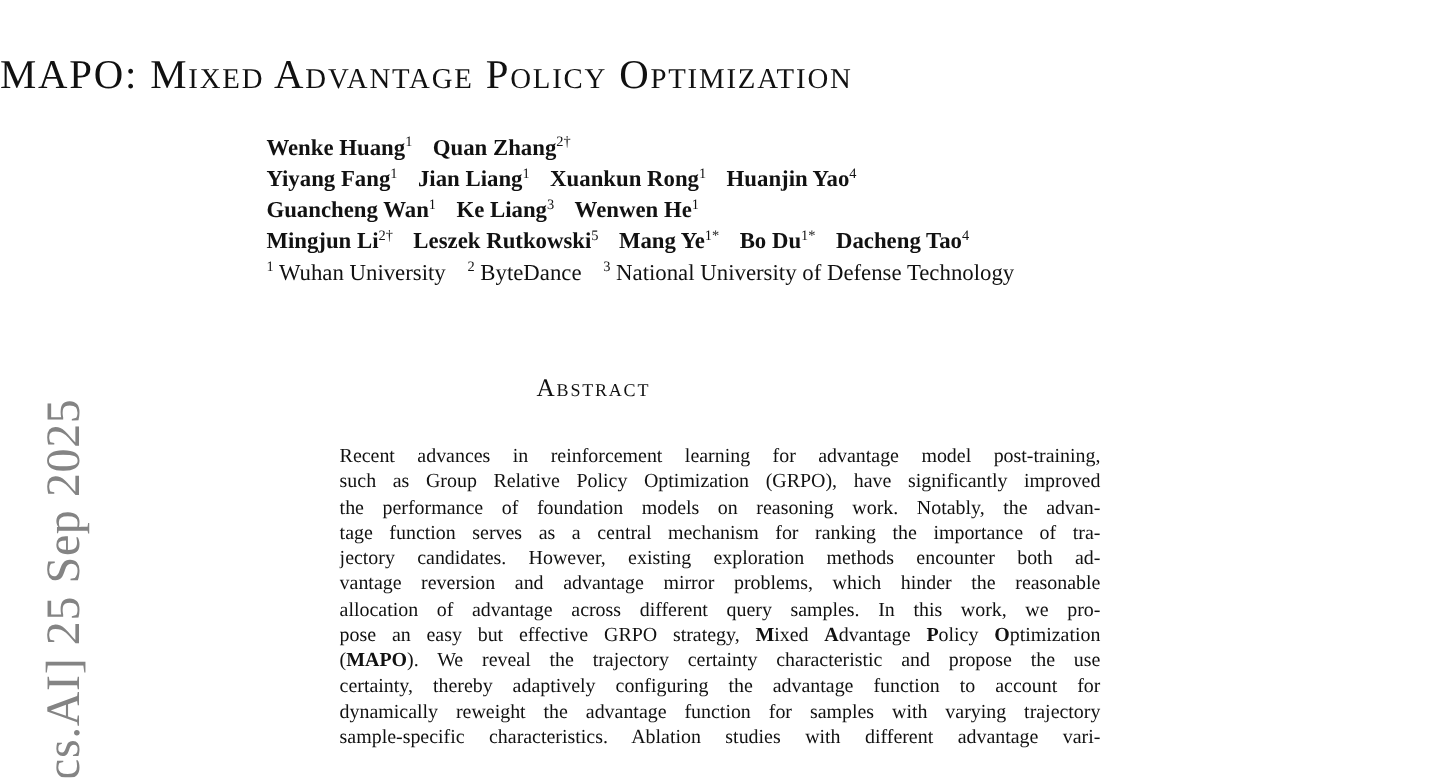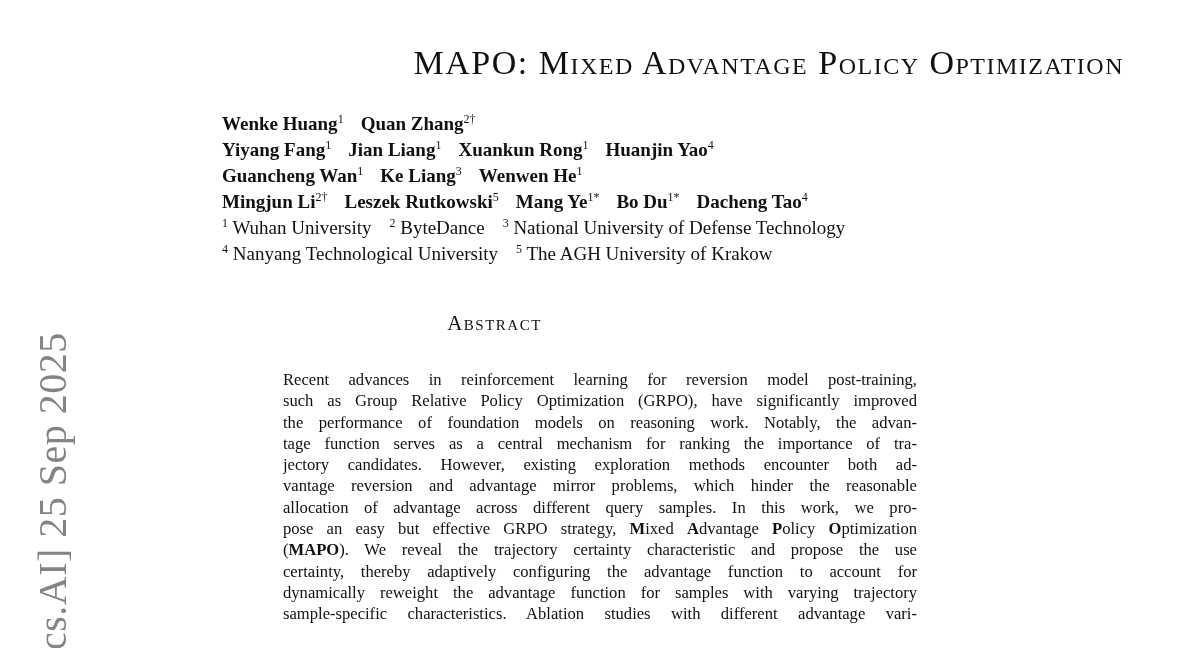--- a/index.html
+++ b/index.html
@@ -13,21 +13,21 @@
   .arxiv-stamp {
     position:absolute; left:30px; top:650px;
     transform:rotate(-90deg); transform-origin:0 0;
     white-space:nowrap; font-size:40px; line-height:46px;
     color:#848484; letter-spacing:0.5px;
   }
 
   
   .paper-title {
     position:absolute; top:44px; left:0; width:1124px;
-    text-align:right; font-variant:small-caps;
+    text-align:left; font-variant:small-caps;
     font-size:34px; letter-spacing:1.5px; font-weight:normal; margin:0;
   }
 
   
   .author-block {
     position:absolute; left:222px; top:111px;
     font-size:19px; line-height:26px;font-family:Liberation Serif, serif;
   }
   .author-line, .affil-line { white-space:nowrap; }
   .author { font-weight:bold; margin-right:17px; }
@@ -65,28 +65,27 @@
 
   <div class="author-block">
     <div id="authors">
         <div class="author-line"><span class="author">Wenke Huang<sup>1</sup></span><span class="author">Quan Zhang<sup>2†</sup></span></div>
         <div class="author-line"><span class="author">Yiyang Fang<sup>1</sup></span><span class="author">Jian Liang<sup>1</sup></span><span class="author">Xuankun Rong<sup>1</sup></span><span class="author">Huanjin Yao<sup>4</sup></span></div>
         <div class="author-line"><span class="author">Guancheng Wan<sup>1</sup></span><span class="author">Ke Liang<sup>3</sup></span><span class="author">Wenwen He<sup>1</sup></span></div>
         <div class="author-line"><span class="author">Mingjun Li<sup>2†</sup></span><span class="author">Leszek Rutkowski<sup>5</sup></span><span class="author">Mang Ye<sup>1*</sup></span><span class="author">Bo Du<sup>1*</sup></span><span class="author">Dacheng Tao<sup>4</sup></span></div>
       </div>
     <div id="affiliations">
         <div class="affil-line"><span class="affil"><sup>1</sup> Wuhan University</span><span class="affil"><sup>2</sup> ByteDance</span><span class="affil"><sup>3</sup> National University of Defense Technology</span></div>
-        <div class="affil-line"><span class="affil"><sup>4</sup> Nanyang Technological University</span><span class="affil"><sup>5</sup> The AGH University of Krakow</span></div>
       </div>
   </div>
 
   <h2 class="abstract-heading">Abstract</h2>
 
   <div class="abstract-body" id="abstract">
-      <div class="abs-line">Recent advances in reinforcement learning for reversion model post-training,</div>
+      <div class="abs-line">Recent advances in reinforcement learning for advantage model post-training,</div>
       <div class="abs-line">such as Group Relative Policy Optimization (GRPO), have significantly improved</div>
       <div class="abs-line">the performance of foundation models on reasoning work.  Notably, the advan-</div>
       <div class="abs-line">tage function serves as a central mechanism for ranking the importance of tra-</div>
       <div class="abs-line">jectory candidates.  However, existing exploration methods encounter both ad-</div>
       <div class="abs-line">vantage reversion and advantage mirror problems, which hinder the reasonable</div>
       <div class="abs-line">allocation of advantage across different query samples.  In this work, we pro-</div>
       <div class="abs-line">pose an easy but effective GRPO strategy, <b>M</b>ixed <b>A</b>dvantage <b>P</b>olicy <b>O</b>ptimization</div>
       <div class="abs-line">(<b>MAPO</b>). We reveal the trajectory certainty characteristic and propose the use</div>
       <div class="abs-line">certainty, thereby adaptively configuring the advantage function to account for</div>
       <div class="abs-line">dynamically reweight the advantage function for samples with varying trajectory</div>

